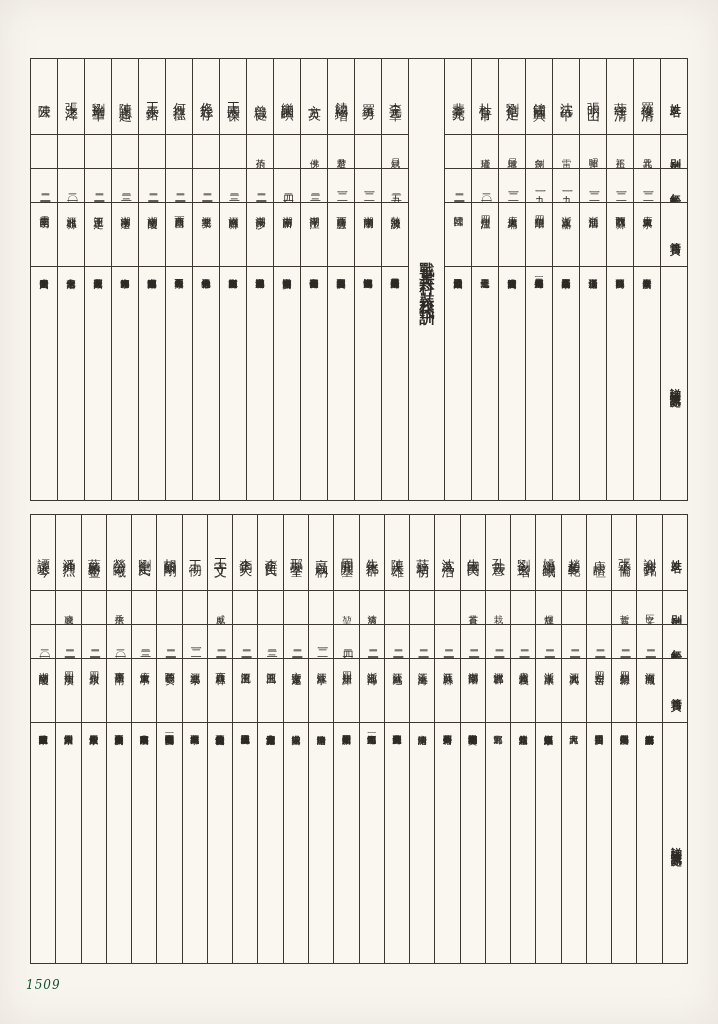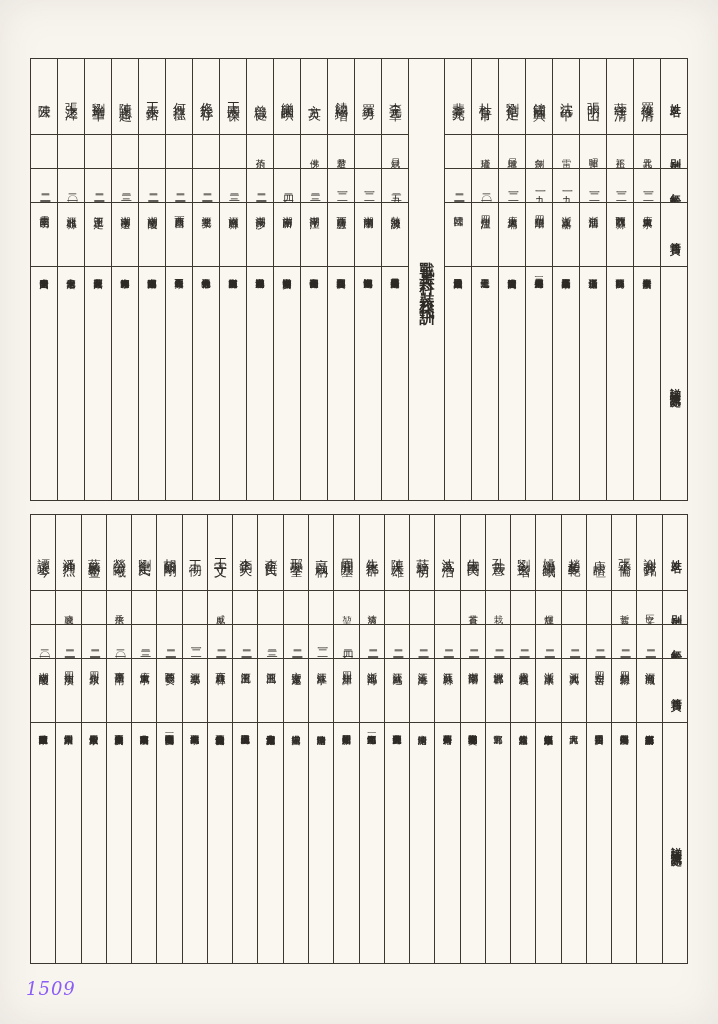--- a/index.html
+++ b/index.html
@@ -51,21 +51,21 @@
   .label-cell{font-size:11px;letter-spacing:2px;font-weight:600;}
   .label-cell.r-address{justify-content:space-around;padding:20px 0;}
   .title-cell{
     flex:1 1 auto;border-bottom:none;
     font-size:15px;font-weight:600;letter-spacing:6px;
     justify-content:center;
   }
   .page-number{
     position:absolute;left:26px;top:978px;
     font-family:"DejaVu Serif","Liberation Serif",serif;
-    font-style:italic;font-size:18px;color:#8b5cf6;
+    font-style:italic;font-size:12px;color:#14532d;
     letter-spacing:1px;
   }
 </style>
 </head>
 <body>
 
 <div class="page">
   <div class="rtable rtable-top" id="table-top">
       <div class="col header-col">
         <div class="cell label-cell r-name">姓名</div>

